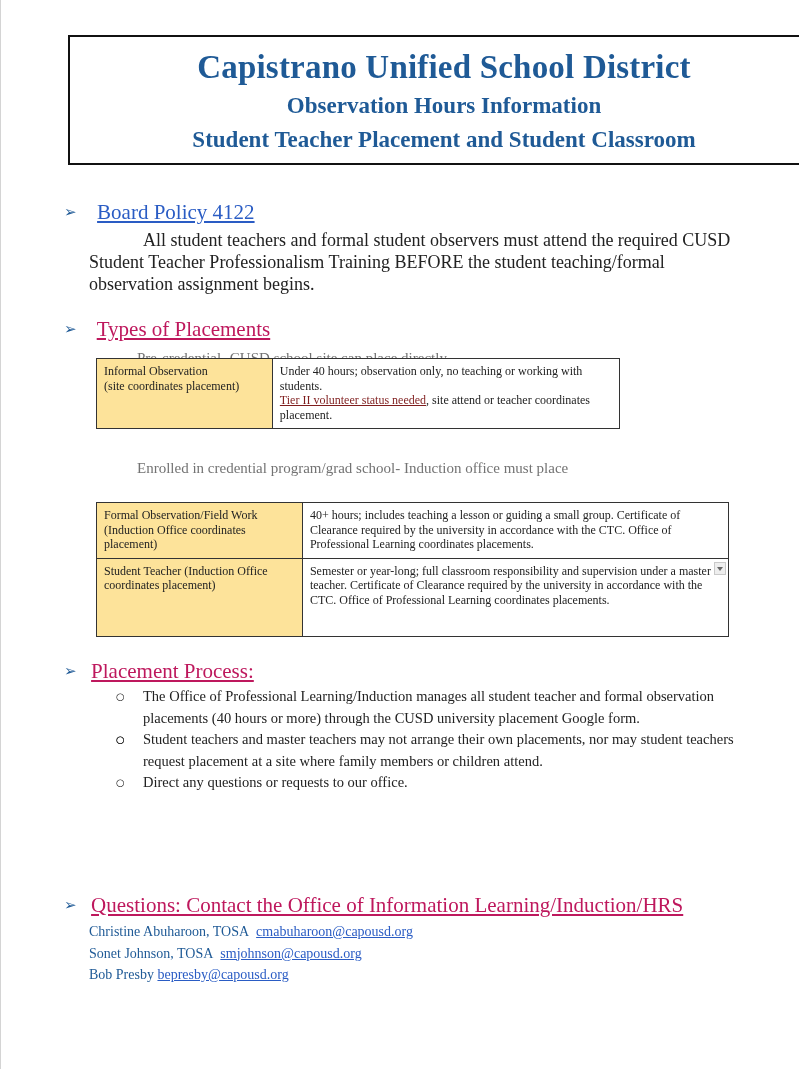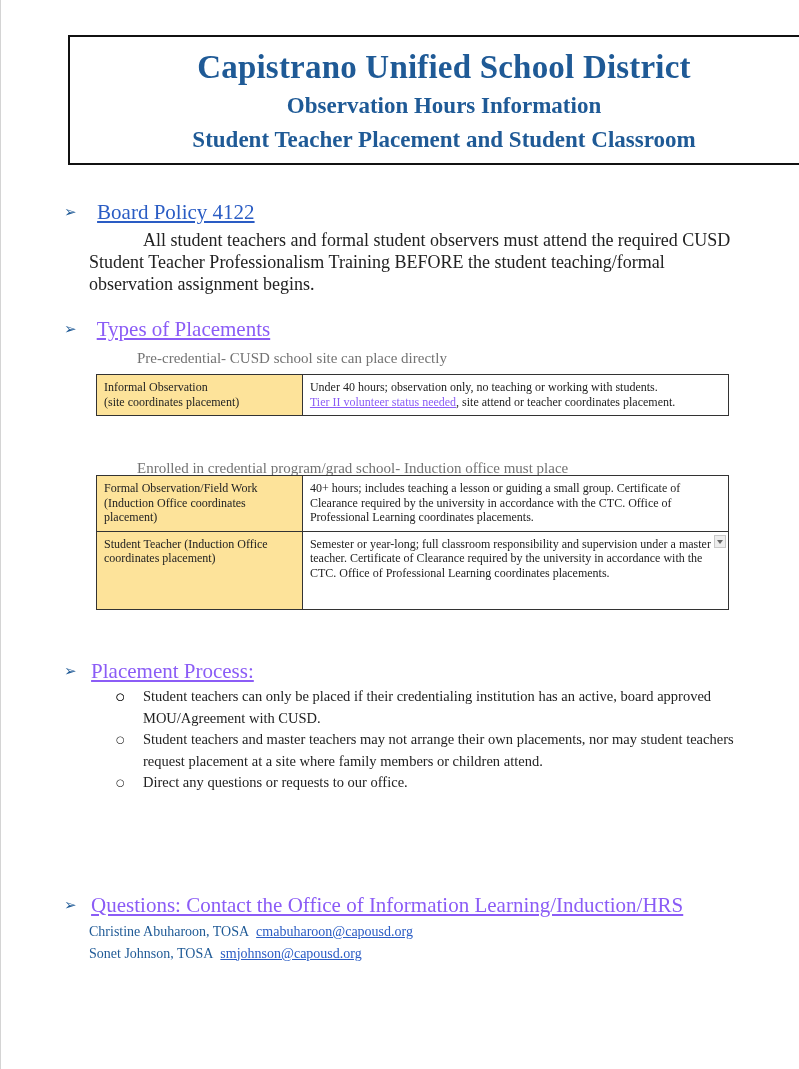--- a/index.html
+++ b/index.html
@@ -54,21 +54,21 @@
       color: #1f5a96;
       font-family: "DejaVu Sans", sans-serif;
       font-size: 15px;
       vertical-align: 2px;
     }
     .heading .link {
       text-decoration: underline;
       text-underline-offset: 2px;
       cursor: pointer;
     }
-    .heading.h-blue .link { color: #8b5cf6; }
+    .heading.h-blue .link { color: #be185d; }
     .heading.h-bright .link { color: #2a5cc4; }
     .para {
       position: absolute;
       left: 89px; top: 229px;
       width: 660px;
       font-size: 18px;
       line-height: 22px;
       color: #222;
     }
     .para .indent { display: inline-block; width: 54px; }
@@ -95,21 +95,21 @@
     table.ptable td.lbl {
       background: #fde39a;
       width: 189px;
     }
     table.ptable td.desc {
       background: #ffffff;
       width: 406px;
       position: relative;
     }
     .tlink {
-      color: #8b5cf6;
+      color: #7f1d1d;
       text-decoration: underline;
       cursor: pointer;
     }
     .dd-btn {
       position: absolute;
       right: 2px; top: 3px;
       width: 12px; height: 13px;
       background: #eeeeee;
       border: 1px solid #c9c9c9;
       box-sizing: border-box;
@@ -177,38 +177,38 @@
 </div>
 <div class="para"><span class="indent"></span><span>All student teachers and formal student observers must attend the required CUSD Student Teacher Professionalism Training BEFORE the student teaching/formal observation assignment begins.</span></div>
 
 <div class="heading h-blue" style="left:64px; top:317px;">
   <span class="arrow">➢</span>
   <span style="display:inline-block;width:10px;"></span>
   <a class="link">Types of Placements</a>
 </div>
 <div class="subhead" style="left:89px; top:346px;">Pre-credential- CUSD school site can place directly</div>
 
-<table class="ptable" style="left:96px; top:374px; width:633px;padding-left:16px;">
+<table class="ptable" style="left:96px; top:358px; width:524px;padding-left:16px;">
   <tbody>
       <tr>
     <td class="lbl">
       <div>Informal Observation</div>
       <div>(site coordinates placement)</div>
     </td>
     <td class="desc">
       <div>Under 40 hours; observation only, no teaching or working with students.</div>
       <div><a class="tlink">Tier II volunteer status needed</a><span>, site attend or teacher coordinates placement.</span></div>
     </td>
   </tr>
 </tbody>
   </table>
 
 <div class="subhead" style="left:89px; top:456px;">Enrolled in credential program/grad school- Induction office must place</div>
 
-<table class="ptable" style="left:96px; top:475px; width:633px;">
+<table class="ptable" style="left:96px; top:502px; width:633px;">
   <tbody>
       <tr>
     <td class="lbl" style="height:39px;">Formal Observation/Field Work (Induction Office coordinates placement)</td>
     <td class="desc">40+ hours; includes teaching a lesson or guiding a small group. Certificate of Clearance required by the university in accordance with the CTC. Office of Professional Learning coordinates placements.</td>
   </tr>
   <tr>
     <td class="lbl" style="height:66px;">Student Teacher (Induction Office coordinates placement)</td>
     <td class="desc">
       <span>Semester or year-long; full classroom responsibility and supervision under a master teacher. Certificate of Clearance required by the university in accordance with the CTC. Office of Professional Learning coordinates placements.</span>
       <span class="dd-btn"></span>
@@ -216,27 +216,28 @@
   </tr>
 </tbody>
   </table>
 
 <div class="heading h-blue" style="left:64px; top:659px;">
   <span class="arrow">➢</span>
   <span style="display:inline-block;width:4px;"></span>
   <a class="link">Placement Process:</a>
 </div>
 <ul class="process">
+  <li><span class="bullet">○</span><span>The Office of Professional Learning/Induction manages all student teacher and formal observation placements (40 hours or more) through the CUSD university placement Google form.</span></li>
   <li><span class="bullet">○</span></li>
-  <li><span class="bullet">○</span><span>Student teachers can only be placed if their credentialing institution has an active, board approved MOU/Agreement with CUSD.</span></li>
   <li><span class="bullet">○</span><span>Student teachers and master teachers may not arrange their own placements, nor may student teachers request placement at a site where family members or children attend.</span></li>
   <li><span class="bullet">○</span><span>Direct any questions or requests to our office.</span></li>
 </ul>
 
 <div class="heading h-blue" style="left:64px; top:893px;">
   <span class="arrow">➢</span>
   <span style="display:inline-block;width:4px;"></span>
   <a class="link">Questions: Contact the Office of Information Learning/Induction/HRS</a>
 </div>
 <div class="contacts">
   <div><span>Christine Abuharoon, TOSA</span>&nbsp;&nbsp;<a class="mail">cmabuharoon@capousd.org</a></div>
   <div><span>Sonet Johnson, TOSA</span>&nbsp;&nbsp;<a class="mail">smjohnson@capousd.org</a></div>
+  <div><span>Bob Presby</span>&nbsp;<a class="mail">bepresby@capousd.org</a></div>
 </div>
 
 </body></html>

